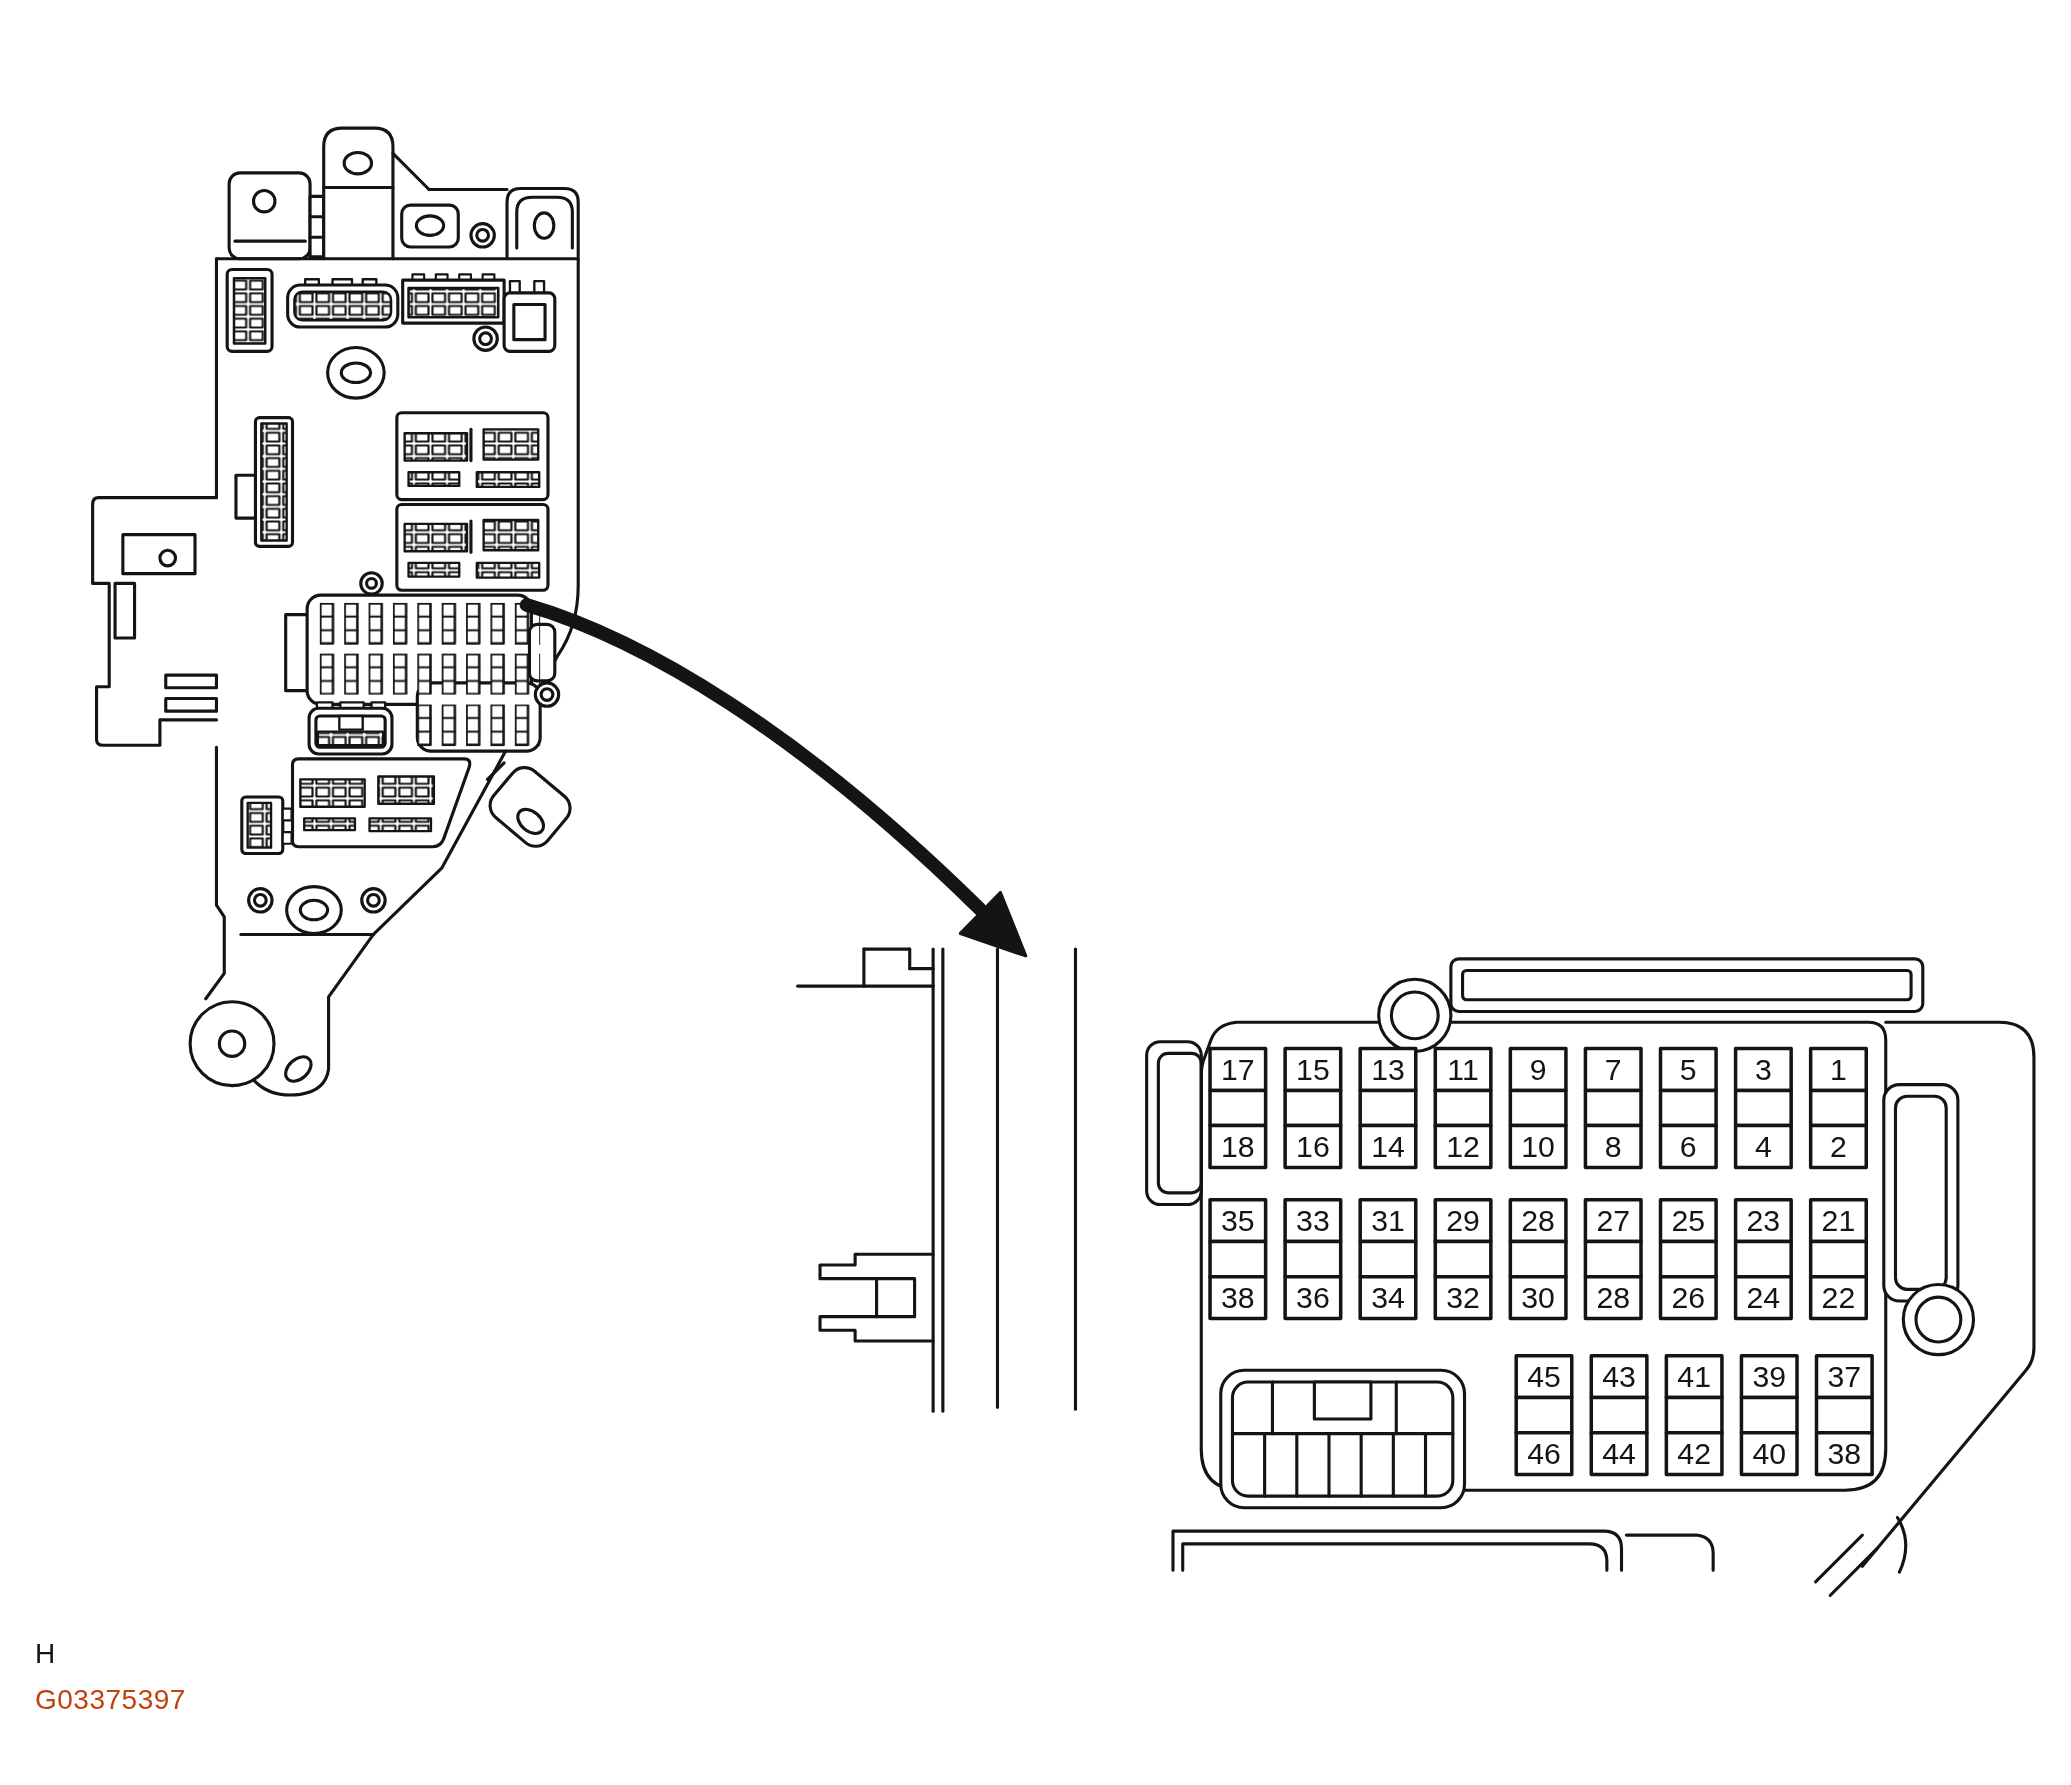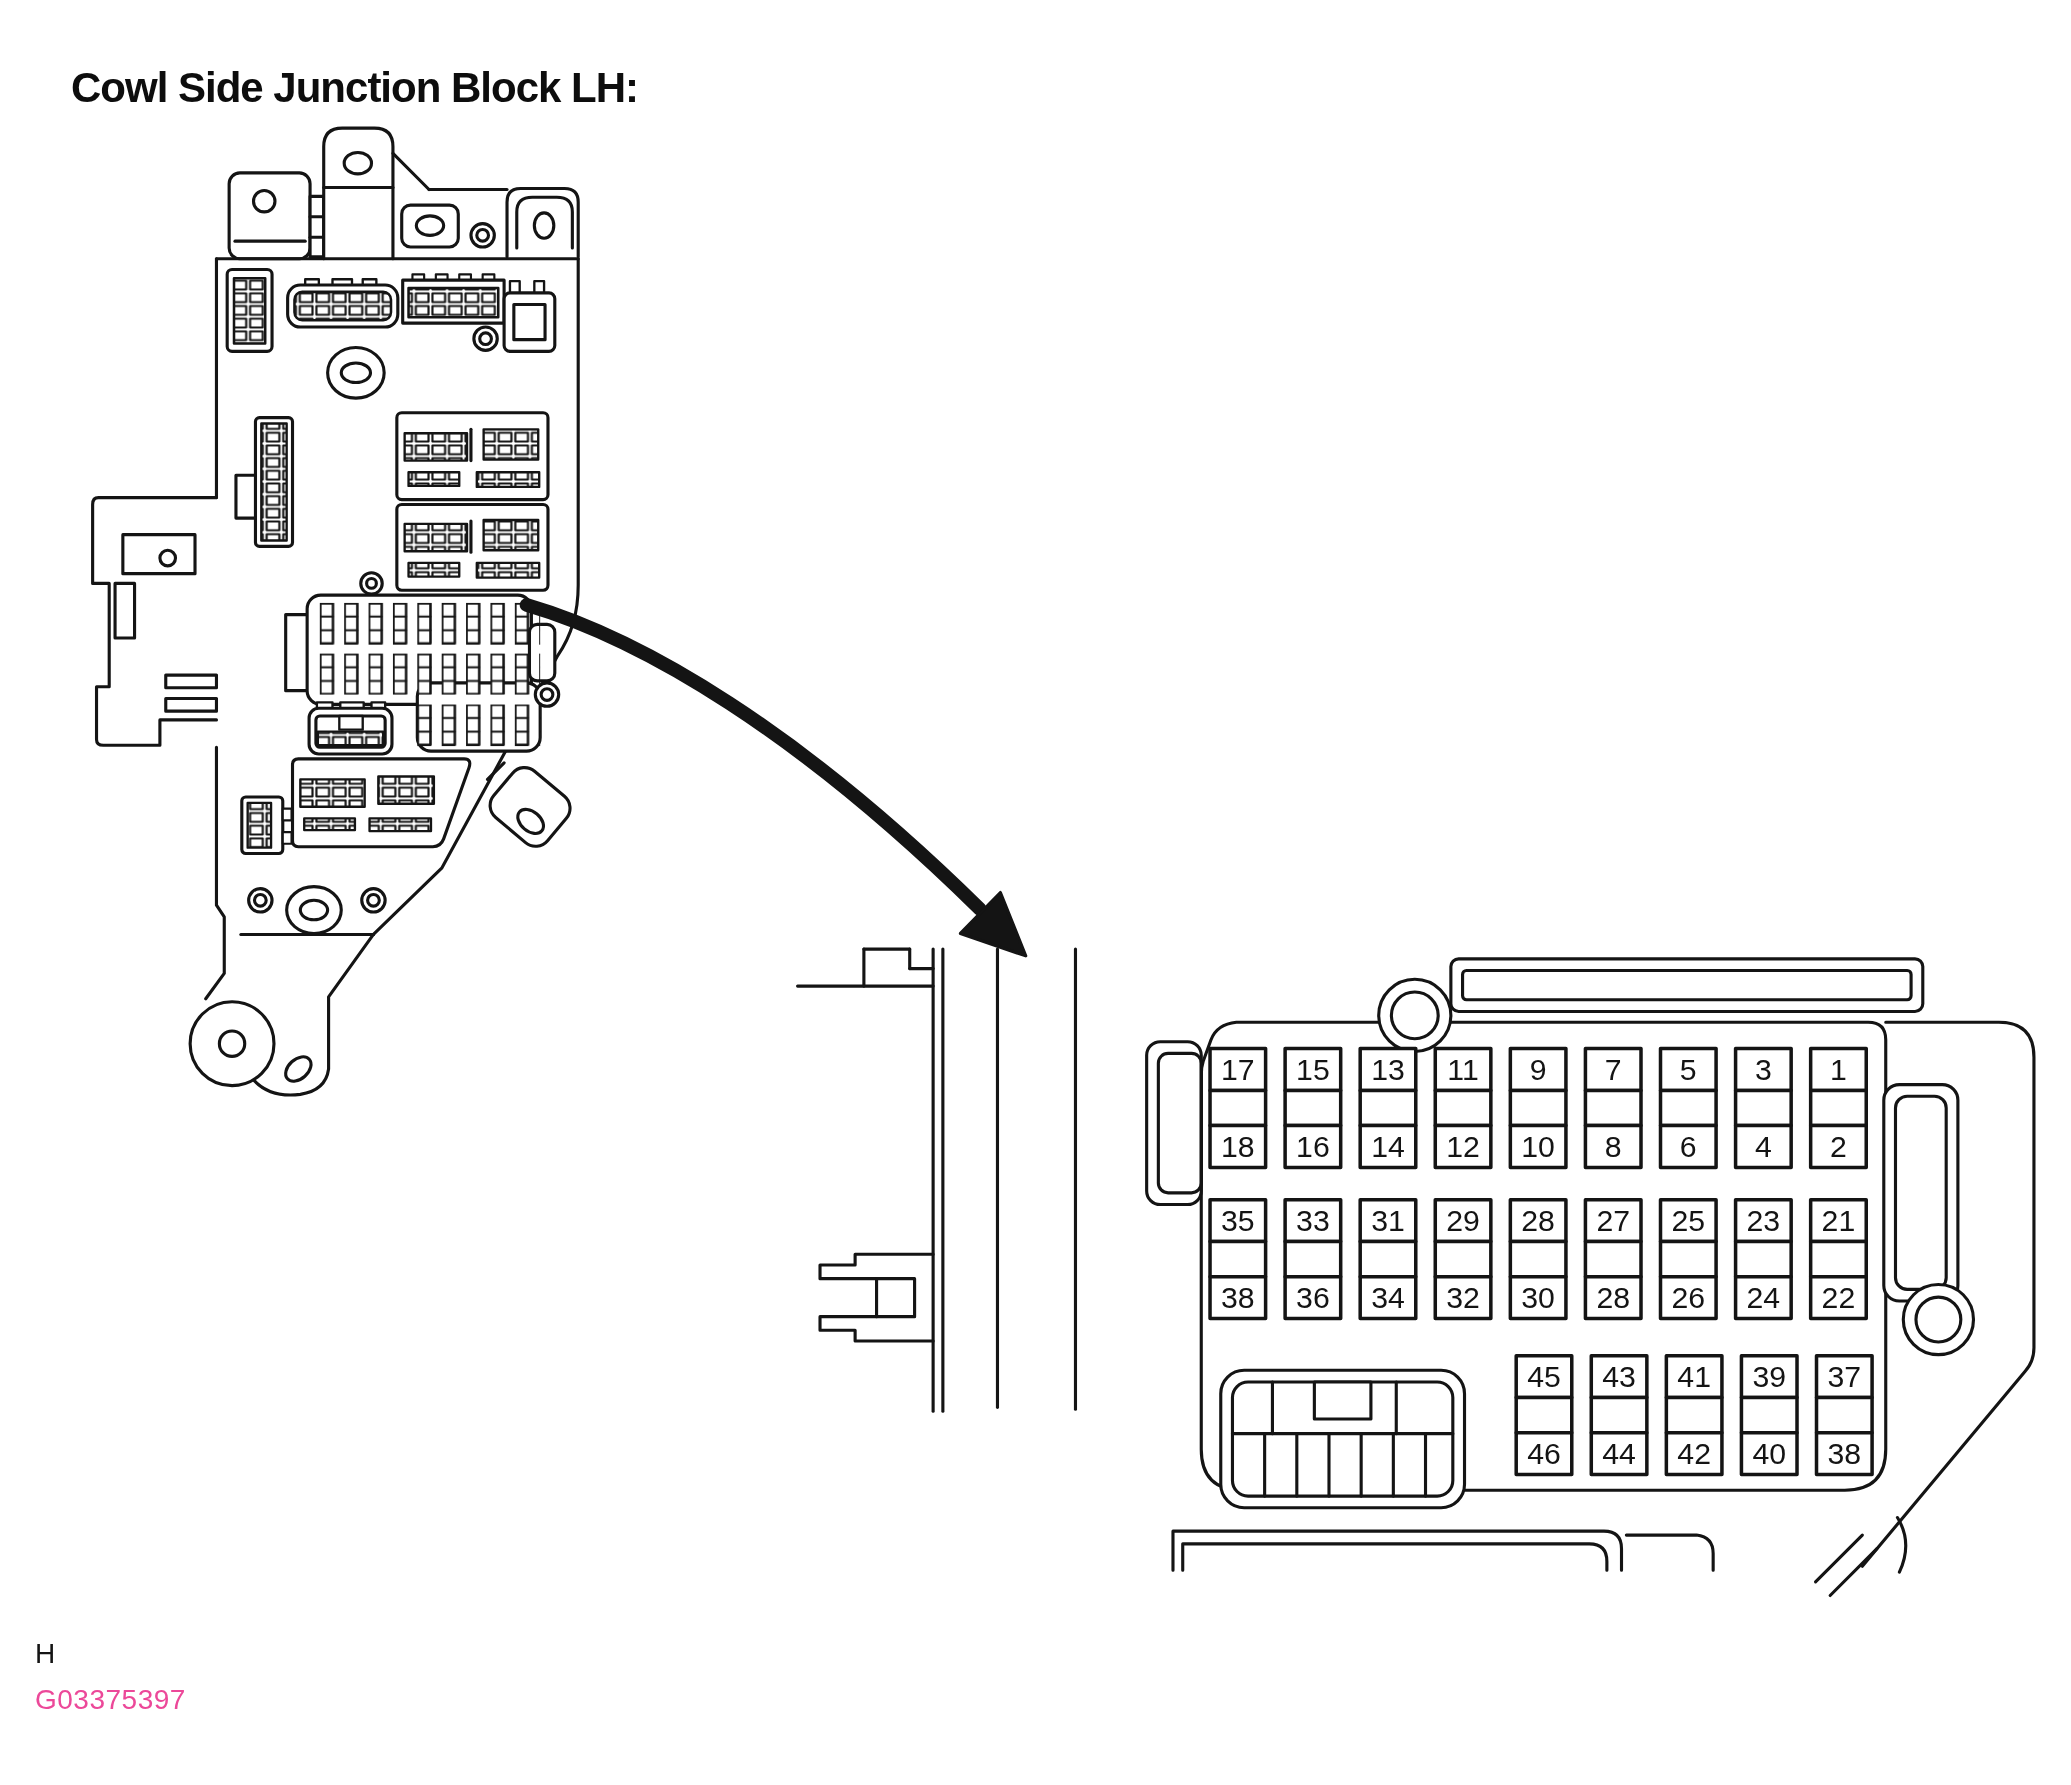--- a/index.html
+++ b/index.html
@@ -14,31 +14,30 @@
     position:absolute;left:71px;top:64px;
     font-size:42px;font-weight:bold;color:#0d0d0d;
     letter-spacing:-1px;white-space:nowrap;
   }
   .footer-mark{
     position:absolute;left:35px;top:1638px;
     font-size:28px;color:#141414;
   }
   .footer-code{
     position:absolute;left:35px;top:1684px;
-    font-size:28px;color:#ec4899;letter-spacing:0.5px;
+    font-size:28px;color:#c2410c;letter-spacing:0.5px;
   }
   svg{position:absolute;left:0;top:0;}
   svg *{vector-effect:none;}
 </style>
 </head>
 <body>
 
 <div class="page">
 
-  <div class="title">Cowl Side Junction Block LH:</div>
 
   <svg width="2071" height="1786" viewBox="0 0 2124 1831" stroke="#141414" fill="none" stroke-width="3.2" stroke-linecap="round" stroke-linejoin="round">
 
     <defs>
 
       <pattern id="cellgrid" width="17" height="13" patternUnits="userSpaceOnUse">
         <rect x="1.5" y="1.5" width="13" height="9" fill="#ffffff" stroke="#141414" stroke-width="2.2"></rect>
       </pattern>
 
       <pattern id="slots" x="328" y="618" width="25" height="52" patternUnits="userSpaceOnUse">

